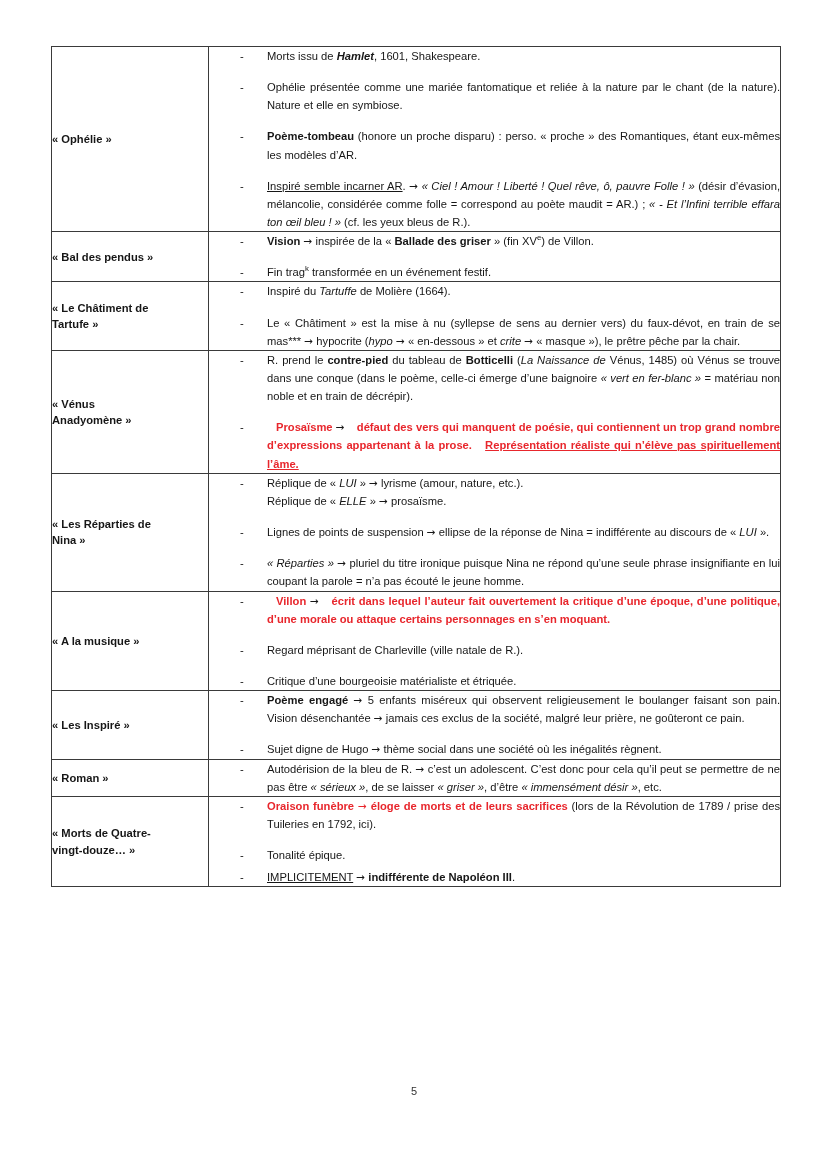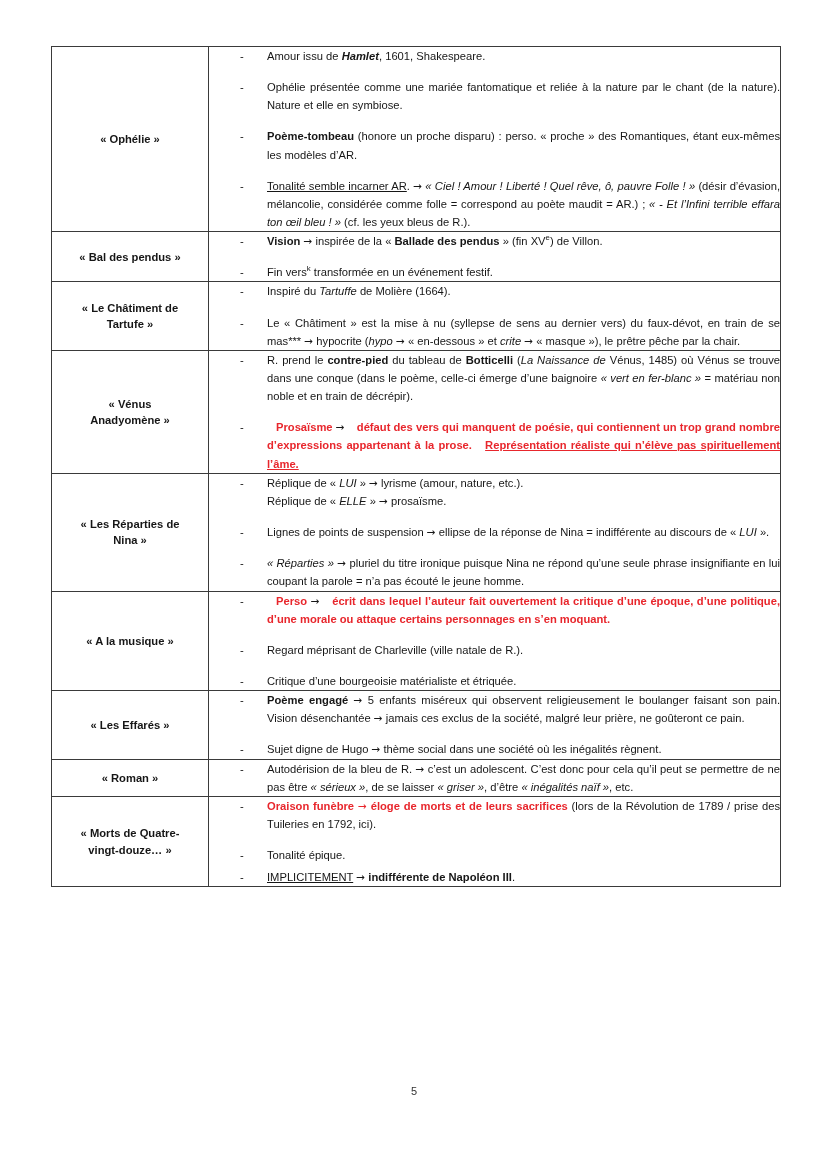--- a/index.html
+++ b/index.html
@@ -35,21 +35,21 @@
   }
 
   table.fiche td {
     border: 1px solid #3a3a3a;
     vertical-align: middle;
     padding: 0;
   }
 
   td.poem-cell {
     width: 156px;
-    text-align: center;
+    text-align: left;
     font-weight: bold;
     font-size: 11.2px;
     line-height: 1.45;
     padding: 4px 6px;
     color: #161616;
   }
 
   td.notes-cell {
     width: 571px;
     padding: 5px 8px 6px 4px;
@@ -117,44 +117,44 @@
 <div class="page">
 
   <table class="fiche">
     <tbody>
 
       <tr>
         <td class="poem-cell">« Ophélie »</td>
         <td class="notes-cell">
           <ul class="bullets">
             <li>
-              <span>Amour issu de </span><b><i>Hamlet</i></b><span>, 1601, Shakespeare.</span>
+              <span>Morts issu de </span><b><i>Hamlet</i></b><span>, 1601, Shakespeare.</span>
             </li>
             <li>
               <span>Ophélie présentée comme une mariée fantomatique et reliée à la nature par le chant (de la nature). Nature et elle en symbiose.</span>
             </li>
             <li>
               <b>Poème-tombeau</b><span> (honore un proche disparu) : perso. « proche » des Romantiques, étant eux-mêmes les modèles d’AR.</span>
             </li>
             <li>
-              <u>Tonalité semble incarner AR</u><span>. </span><span class="arrow">→</span> <i>« Ciel ! Amour ! Liberté ! Quel rêve, ô, pauvre Folle ! »</i><span> (désir d’évasion, mélancolie, considérée comme folle = correspond au poète maudit = AR.) ; </span><i>« - Et l’Infini terrible effara ton œil bleu ! »</i><span> (cf. les yeux bleus de R.).</span>
+              <u>Inspiré semble incarner AR</u><span>. </span><span class="arrow">→</span> <i>« Ciel ! Amour ! Liberté ! Quel rêve, ô, pauvre Folle ! »</i><span> (désir d’évasion, mélancolie, considérée comme folle = correspond au poète maudit = AR.) ; </span><i>« - Et l’Infini terrible effara ton œil bleu ! »</i><span> (cf. les yeux bleus de R.).</span>
             </li>
           </ul>
         </td>
       </tr>
 
       <tr>
         <td class="poem-cell">« Bal des pendus »</td>
         <td class="notes-cell">
           <ul class="bullets">
             <li>
-              <b>Vision</b> <span class="arrow">→</span><span> inspirée de la « </span><b>Ballade des pendus</b><span> » (fin XV</span><sup>e</sup><span>) de Villon.</span>
-            </li>
-            <li>
-              <span>Fin vers</span><sup>k</sup><span> transformée en un événement festif.</span>
+              <b>Vision</b> <span class="arrow">→</span><span> inspirée de la « </span><b>Ballade des griser</b><span> » (fin XV</span><sup>e</sup><span>) de Villon.</span>
+            </li>
+            <li>
+              <span>Fin trag</span><sup>k</sup><span> transformée en un événement festif.</span>
             </li>
           </ul>
         </td>
       </tr>
 
       <tr>
         <td class="poem-cell">
           <span>« Le Châtiment de</span><br>
           <span>Tartufe »</span>
         </td>
@@ -206,52 +206,52 @@
             </li>
           </ul>
         </td>
       </tr>
 
       <tr>
         <td class="poem-cell">« A la musique »</td>
         <td class="notes-cell">
           <ul class="bullets">
             <li class="red">
-              <b>Perso</b> <span class="arrow">→</span><b> écrit dans lequel l’auteur fait ouvertement la critique d’une époque, d’une politique, d’une morale ou attaque certains personnages en s’en moquant.</b>
+              <b>Villon</b> <span class="arrow">→</span><b> écrit dans lequel l’auteur fait ouvertement la critique d’une époque, d’une politique, d’une morale ou attaque certains personnages en s’en moquant.</b>
             </li>
             <li>
               <span>Regard méprisant de Charleville (ville natale de R.).</span>
             </li>
             <li>
               <span>Critique d’une bourgeoisie matérialiste et étriquée.</span>
             </li>
           </ul>
         </td>
       </tr>
 
       <tr>
-        <td class="poem-cell">« Les Effarés »</td>
+        <td class="poem-cell">« Les Inspiré »</td>
         <td class="notes-cell">
           <ul class="bullets">
             <li>
               <b>Poème engagé</b> <span class="arrow">→</span><span> 5 enfants miséreux qui observent religieusement le boulanger faisant son pain. Vision désenchantée </span><span class="arrow">→</span><span> jamais ces exclus de la société, malgré leur prière, ne goûteront ce pain.</span>
             </li>
             <li>
               <span>Sujet digne de Hugo </span><span class="arrow">→</span><span> thème social dans une société où les inégalités règnent.</span>
             </li>
           </ul>
         </td>
       </tr>
 
       <tr>
         <td class="poem-cell">« Roman »</td>
         <td class="notes-cell">
           <ul class="bullets">
             <li>
-              <span>Autodérision de la bleu de R. </span><span class="arrow">→</span><span> c’est un adolescent. C’est donc pour cela qu’il peut se permettre de ne pas être </span><i>« sérieux »</i><span>, de se laisser </span><i>« griser »</i><span>, d’être </span><i>« inégalités naïf »</i><span>, etc.</span>
+              <span>Autodérision de la bleu de R. </span><span class="arrow">→</span><span> c’est un adolescent. C’est donc pour cela qu’il peut se permettre de ne pas être </span><i>« sérieux »</i><span>, de se laisser </span><i>« griser »</i><span>, d’être </span><i>« immensément désir »</i><span>, etc.</span>
             </li>
           </ul>
         </td>
       </tr>
 
       <tr>
         <td class="poem-cell">
           <span>« Morts de Quatre-</span><br>
           <span>vingt-douze… »</span>
         </td>

